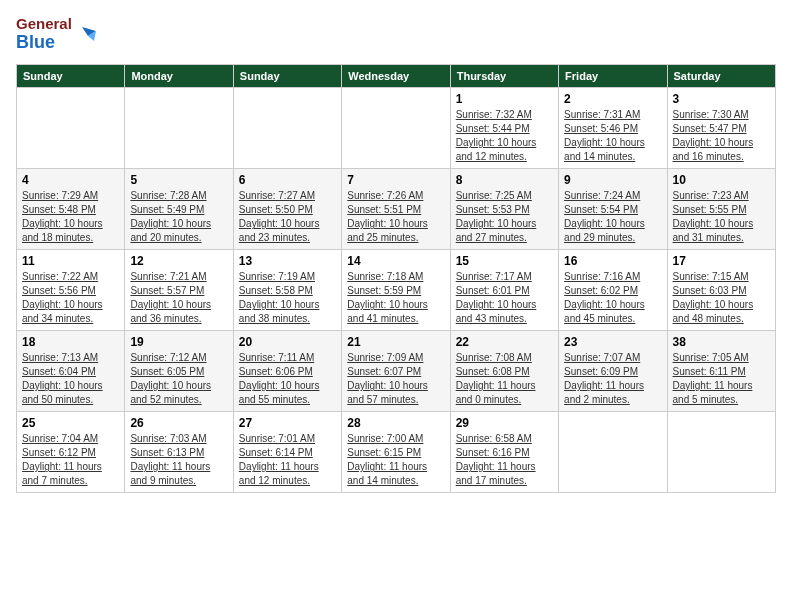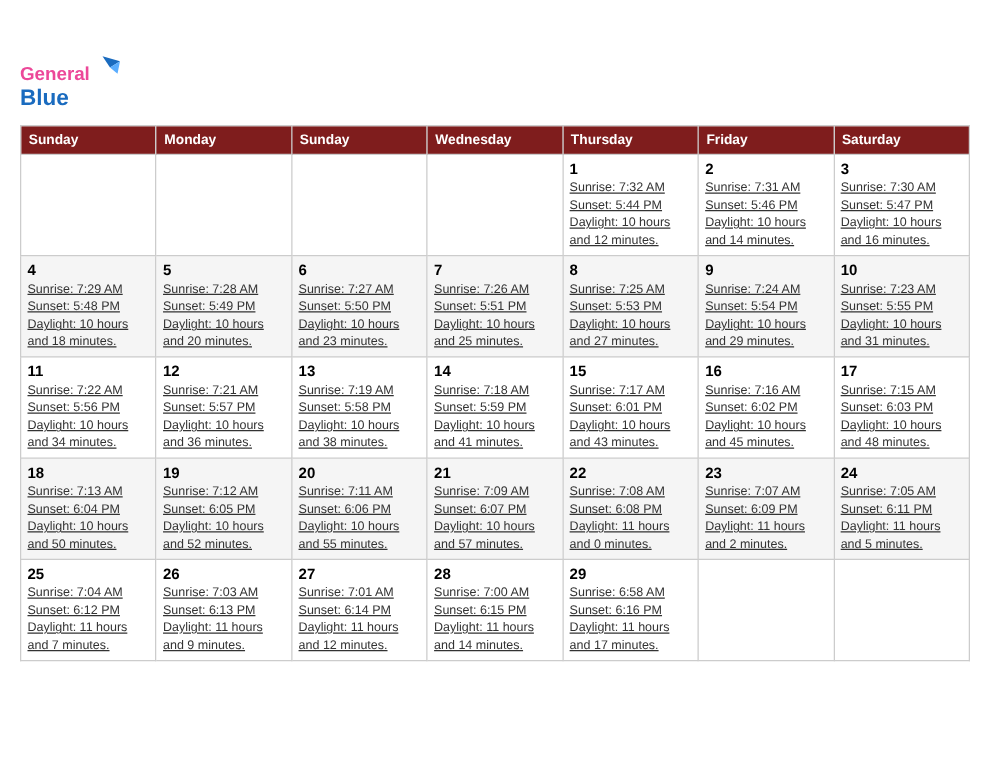--- a/index.html
+++ b/index.html
@@ -32,21 +32,21 @@
     .location-title {
       font-size: 15px;
       color: #444;
     }
     table {
       width: 100%;
       border-collapse: collapse;
       font-size: 10.5px;
     }
     thead th {
-      background-color: #7f1d1d;
+      background-color: #14532d;
       color: #fff;
       padding: 5px 6px;
       text-align: left;
       font-weight: bold;
       font-size: 11px;
       border: 1px solid #ccc;
     }
     td {
       border: 1px solid #ccc;
       vertical-align: top;
@@ -76,21 +76,21 @@
       background-color: #fff;
     }
   </style>
 </head>
 <body>
 
 <div class="header">
   <div class="logo">
     <div style="display:flex;align-items:center;gap:2px;">
       <div style="line-height:1.1;">
-        <div style="font-size:15px;font-weight:bold;color:#ec4899;margin-top:36px;">General</div>
+        <div style="font-size:15px;font-weight:bold;color:#7f1d1d;">General</div>
         <div style="font-size:18px;font-weight:bold;color:#1a6bbf;">Blue</div>
       </div>
       <svg width="22" height="22" viewBox="0 0 22 22">
         <polygon points="8,4 22,8 14,13" fill="#1a6bbf"></polygon>
         <polygon points="14,13 22,8 20,18" fill="#5aadff"></polygon>
       </svg>
     </div>
   </div>
   <div class="title-block">
     <div class="month-title"></div>
@@ -208,21 +208,21 @@
         </td>
         <td>
           <div class="day-num">22</div>
           <div class="day-info">Sunrise: 7:08 AM<br>Sunset: 6:08 PM<br>Daylight: 11 hours and 0 minutes.</div>
         </td>
         <td>
           <div class="day-num">23</div>
           <div class="day-info">Sunrise: 7:07 AM<br>Sunset: 6:09 PM<br>Daylight: 11 hours and 2 minutes.</div>
         </td>
         <td>
-          <div class="day-num">24</div>
+          <div class="day-num">38</div>
           <div class="day-info">Sunrise: 7:05 AM<br>Sunset: 6:11 PM<br>Daylight: 11 hours and 5 minutes.</div>
         </td>
       </tr>
       <tr>
         <td>
           <div class="day-num">25</div>
           <div class="day-info">Sunrise: 7:04 AM<br>Sunset: 6:12 PM<br>Daylight: 11 hours and 7 minutes.</div>
         </td>
         <td>
           <div class="day-num">26</div>

